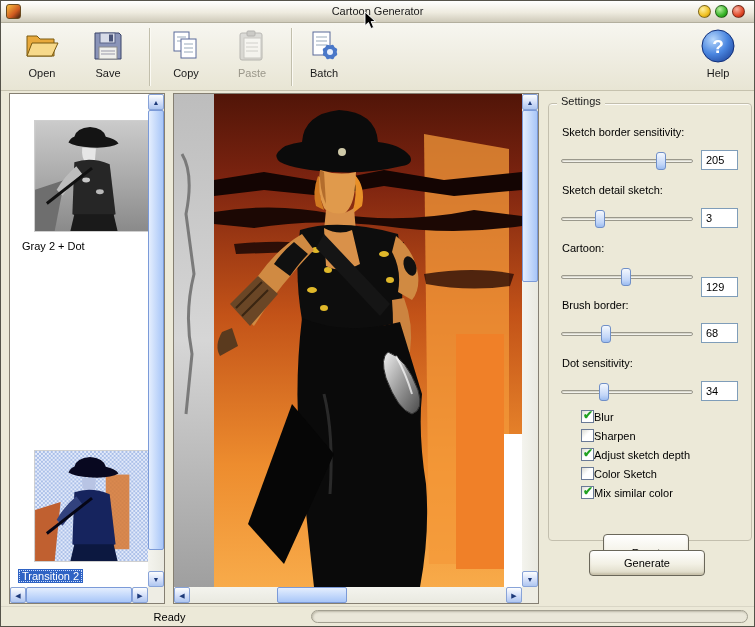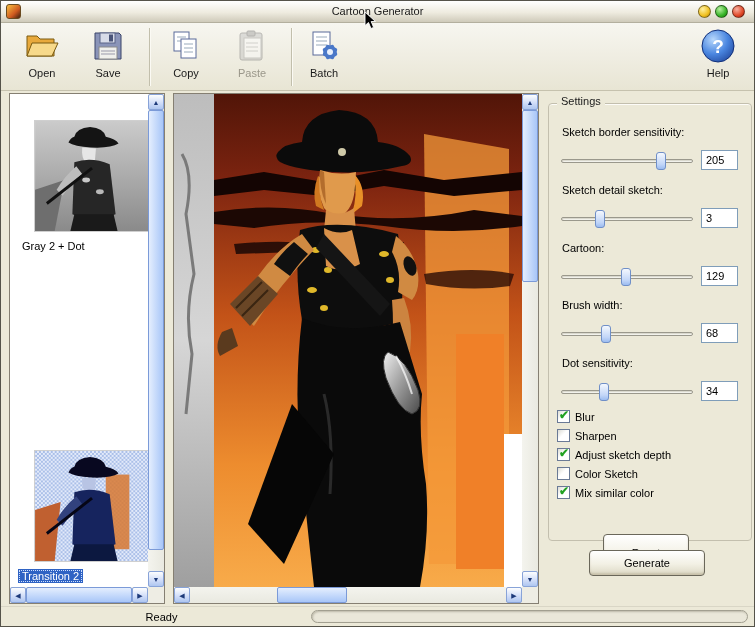--- a/index.html
+++ b/index.html
@@ -51,28 +51,28 @@
 
   
   .settings{position:absolute;left:544px;top:92px;width:211px;height:515px}
   .groupbox{position:absolute;left:3px;top:10px;width:204px;height:438px;border:1px solid #c3bfae;border-radius:4px;box-shadow:inset 0 1px 0 #fdfcf8}
   .gb-title{position:absolute;left:12px;top:2px;background:#ece9d8;padding:0 4px;color:#1a1a1a}
   .set-label{position:absolute;left:17px;color:#000;white-space:nowrap}
   .slider{position:absolute;left:16px;width:132px;height:18px}
   .slider-track{position:absolute;left:0;right:0;top:7px;height:4px;background:#f6f5f0;border:1px solid #9a988c;border-radius:2px;box-shadow:inset 1px 1px 1px #d8d6ca}
   .slider-thumb{position:absolute;top:0;width:10px;height:18px;background:linear-gradient(#f4f8fe,#c2d6f8 70%,#9cbcf0);border:1px solid #6f8fc8;border-radius:3px}
   .value-box{position:absolute;left:156px;width:37px;height:20px;background:#fff;border:1px solid #7f9db9;padding:3px 0 0 4px;color:#000}
-  .chk-row{position:absolute;left:12px;display:flex;align-items:center;gap:5px;height:15px}
+  .chk-row{position:absolute;left:36px;display:flex;align-items:center;height:15px}
   .chk-box{width:13px;height:13px;background:linear-gradient(135deg,#dcdcd4,#ffffff 45%);border:1px solid #6a7a96;position:relative;flex:0 0 13px}
   .chk-box.checked::after{content:"✔";position:absolute;left:1px;top:-3px;color:#21a121;font-size:12px;font-weight:bold}
   .xp-btn{position:absolute;background:linear-gradient(#ffffff,#f2f0e4 55%,#dcd8c4);border:1px solid #6a675a;border-radius:4px;display:flex;align-items:center;justify-content:center;color:#000;box-shadow:inset 0 -2px 2px rgba(160,150,120,.35), inset 0 1px 0 #fff}
 
   
   .statusbar{position:absolute;left:0;bottom:0;width:100%;height:20px;background:#ece9d8;border-top:1px solid #d9d6c6}
-  .status-text{position:absolute;left:8px;width:305px;top:4px;text-align:center;color:#000}
+  .status-text{position:absolute;left:16px;width:305px;top:4px;text-align:center;color:#000}
   .progress-well{position:absolute;left:310px;right:6px;top:3px;height:13px;border:1px solid #a29f90;border-radius:7px;background:#eae7d9;box-shadow:inset 1px 1px 2px rgba(120,115,95,.4)}
 </style>
 </head>
 <body>
 
 <div class="window">
 
   <div class="titlebar">
     <span class="app-icon"></span>
     <div class="title-text">Cartoon Generator</div>
@@ -332,23 +332,23 @@
       <div class="slider-track"></div>
       <div class="slider-thumb" style="left: 34px;"></div>
     </div>
     <div class="value-box" style="top:115px">3</div>
 
     <div class="set-label" style="top:149px">Cartoon:</div>
     <div class="slider" style="top:175px">
       <div class="slider-track"></div>
       <div class="slider-thumb" style="left: 60px;"></div>
     </div>
-    <div class="value-box" style="top:173px">129</div>
-
-    <div class="set-label" style="top:206px">Brush width:</div>
+    <div class="value-box" style="top:184px">129</div>
+
+    <div class="set-label" style="top:206px">Brush border:</div>
     <div class="slider" style="top:232px">
       <div class="slider-track"></div>
       <div class="slider-thumb" style="left: 40px;"></div>
     </div>
     <div class="value-box" style="top:230px">68</div>
 
     <div class="set-label" style="top:264px">Dot sensitivity:</div>
     <div class="slider" style="top:290px">
       <div class="slider-track"></div>
       <div class="slider-thumb" style="left: 38px;"></div>

